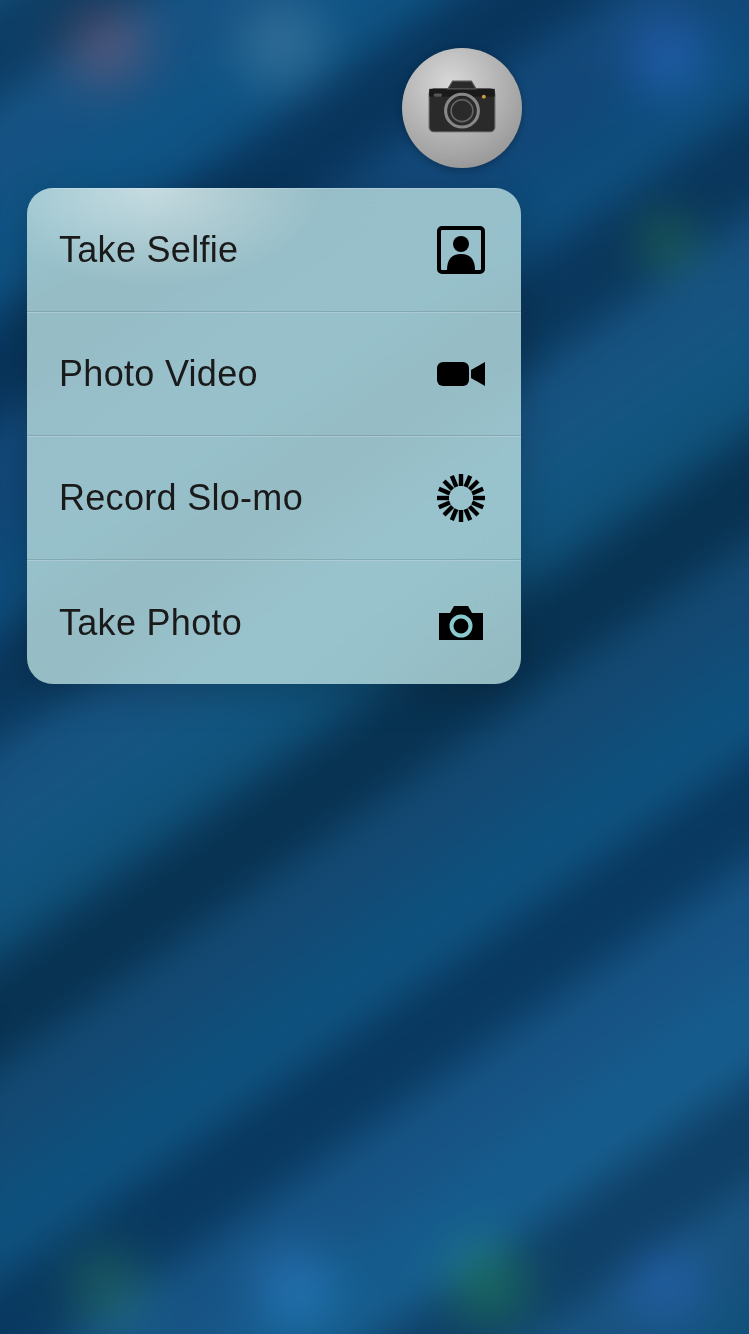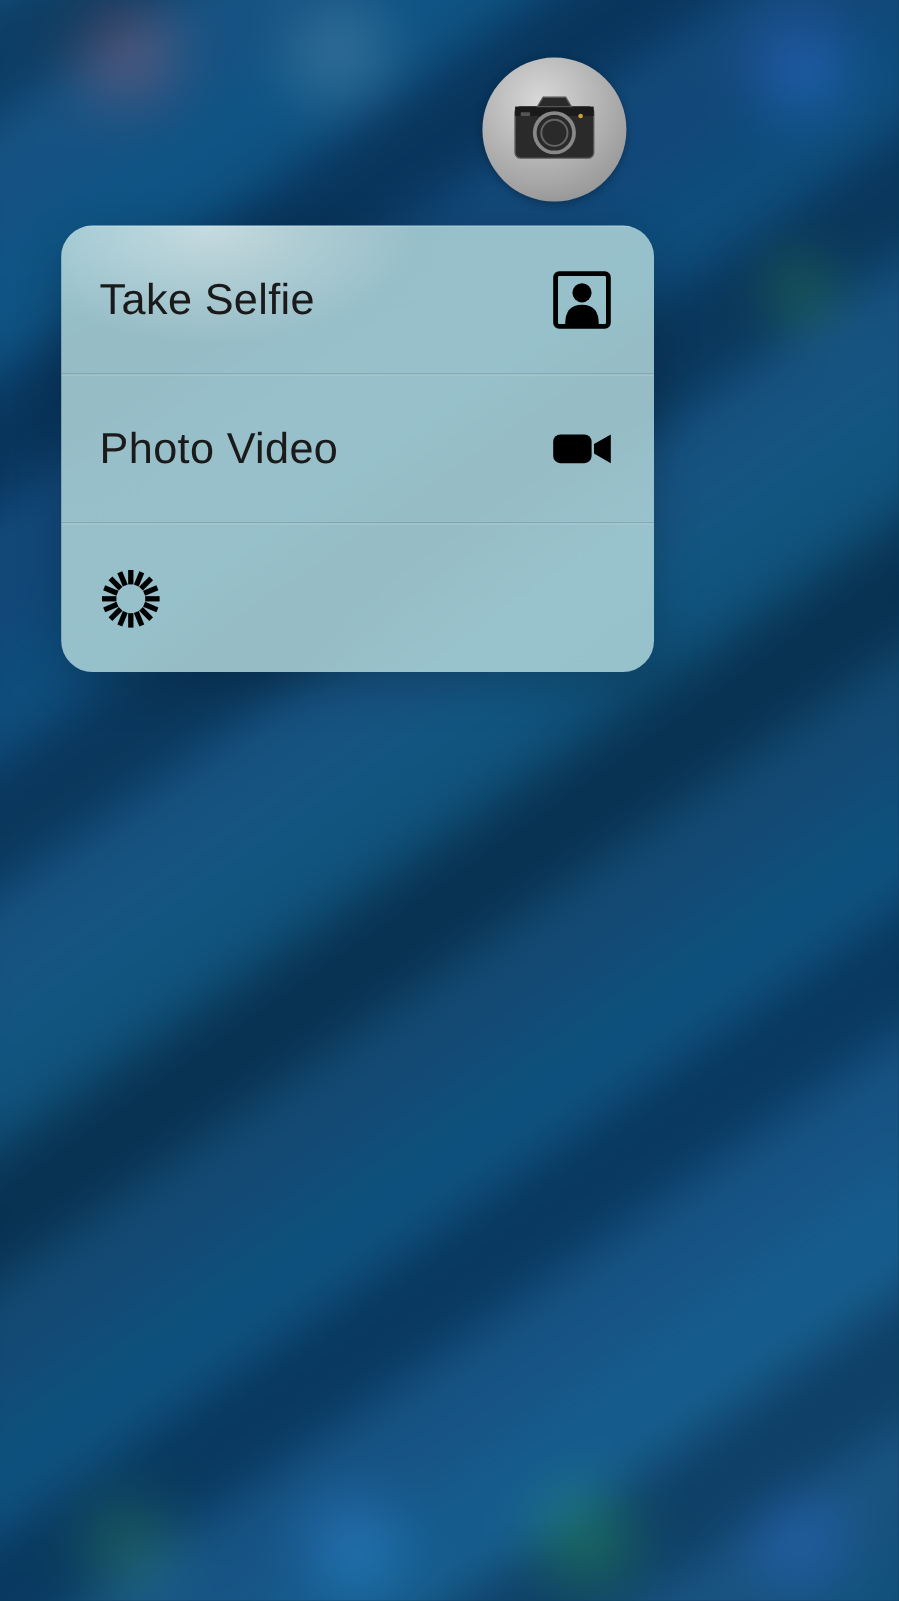--- a/index.html
+++ b/index.html
@@ -81,21 +81,20 @@
     .menu {
       position: absolute;
       left: 27px;
       top: 188px;
       width: 494px;
       border-radius: 26px;
       overflow: hidden;
       background: rgba(190, 225, 225, 0.78);
       backdrop-filter: blur(30px);
       box-shadow: 0 10px 40px rgba(0,0,0,0.2);
-      margin-left: 24px;
     }
     
     .menu-overlay {
       position: absolute;
       top: 0;
       left: 0;
       right: 0;
       height: 160px;
       background: radial-gradient(ellipse 250px 140px at 25% 0%, rgba(255,255,255,0.45), transparent 70%);
       pointer-events: none;
@@ -177,20 +176,21 @@
     <span class="menu-label">Photo Video</span>
     <span class="menu-icon">
       <svg viewBox="0 0 52 52">
         <rect x="2" y="14" width="32" height="24" rx="6" fill="#000"></rect>
         <path d="M 36 22 L 50 14 L 50 38 L 36 30 Z" fill="#000"></path>
       </svg>
     </span>
   </div>
 
   <div class="menu-item">
+    <span class="menu-label">Record Slo-mo</span>
     <span class="menu-icon">
       <svg viewBox="0 0 52 52">
         <g transform="translate(26,26)">
           <g>
             <rect x="-2.2" y="-24" width="4.4" height="12" fill="#000"></rect>
             <rect x="-2.2" y="-24" width="4.4" height="12" fill="#000" transform="rotate(22.5)"></rect>
             <rect x="-2.2" y="-24" width="4.4" height="12" fill="#000" transform="rotate(45)"></rect>
             <rect x="-2.2" y="-24" width="4.4" height="12" fill="#000" transform="rotate(67.5)"></rect>
             <rect x="-2.2" y="-24" width="4.4" height="12" fill="#000" transform="rotate(90)"></rect>
             <rect x="-2.2" y="-24" width="4.4" height="12" fill="#000" transform="rotate(112.5)"></rect>
@@ -203,13 +203,22 @@
             <rect x="-2.2" y="-24" width="4.4" height="12" fill="#000" transform="rotate(270)"></rect>
             <rect x="-2.2" y="-24" width="4.4" height="12" fill="#000" transform="rotate(292.5)"></rect>
             <rect x="-2.2" y="-24" width="4.4" height="12" fill="#000" transform="rotate(315)"></rect>
             <rect x="-2.2" y="-24" width="4.4" height="12" fill="#000" transform="rotate(337.5)"></rect>
           </g>
         </g>
       </svg>
     </span>
   </div>
 
+  <div class="menu-item">
+    <span class="menu-label">Take Photo</span>
+    <span class="menu-icon">
+      <svg viewBox="0 0 52 52">
+        <path d="M 4 16 L 15 16 L 19 9 L 33 9 L 37 16 L 48 16 L 48 43 L 4 43 Z" fill="#000"></path>
+        <circle cx="26" cy="29" r="9.5" fill="none" stroke="#8ac9cd" stroke-width="4"></circle>
+      </svg>
+    </span>
+  </div>
 </div>
 
 </body></html>

